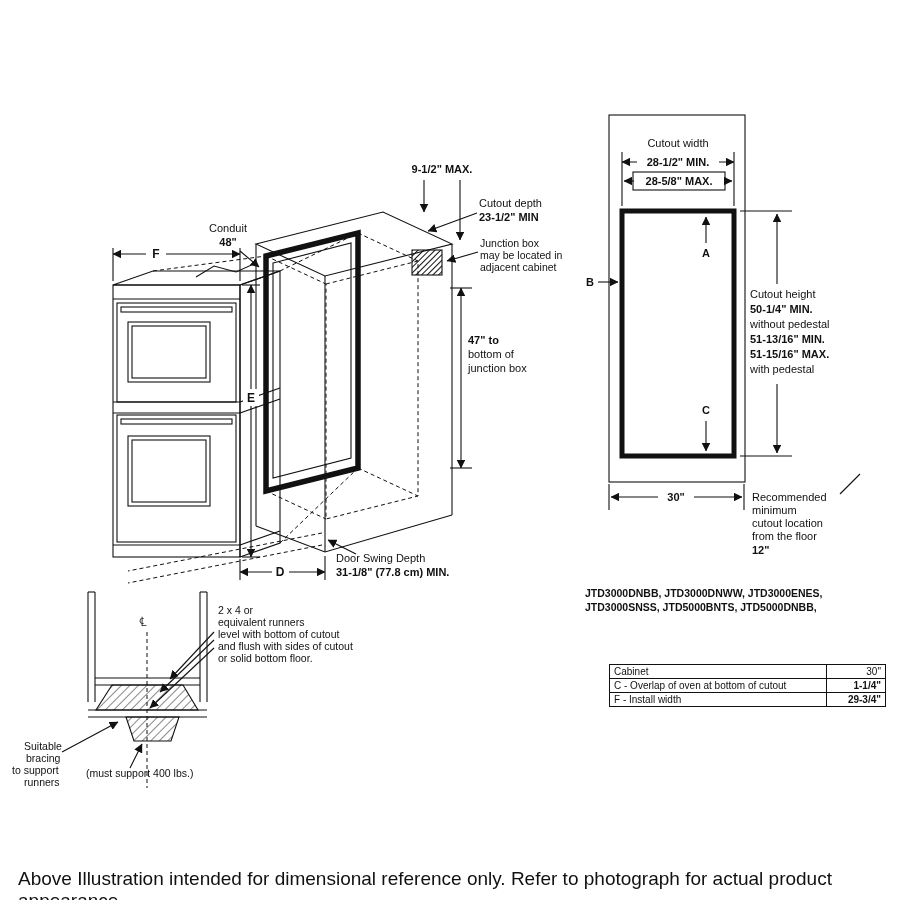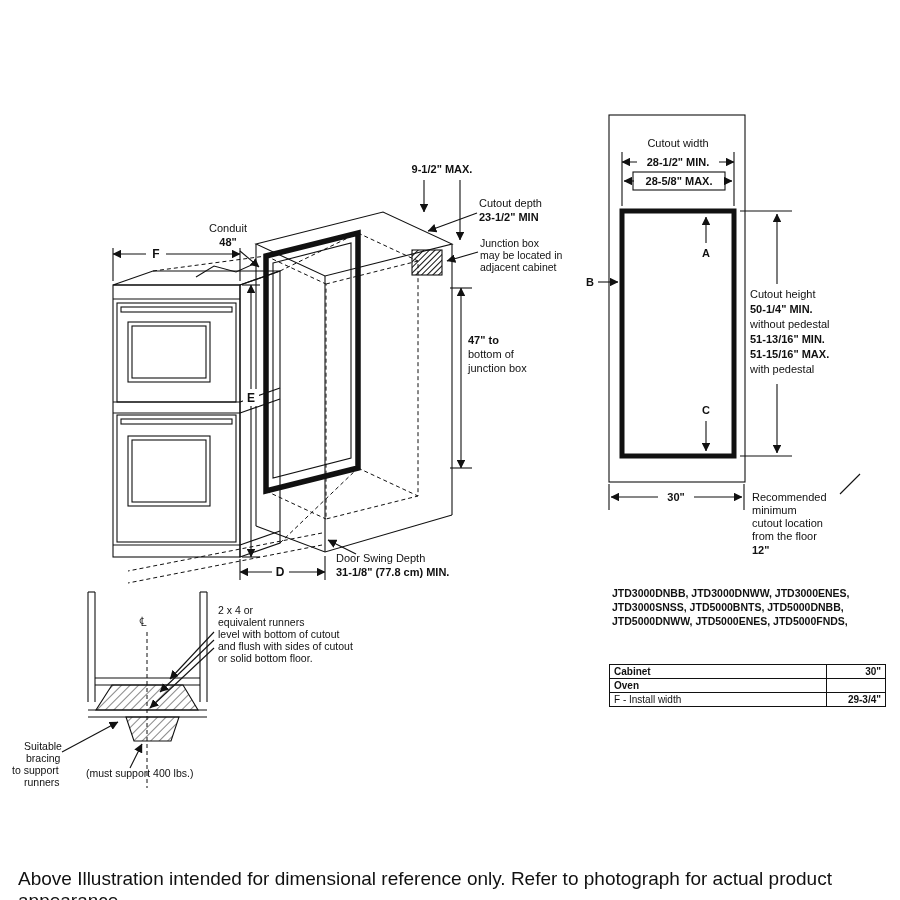--- a/index.html
+++ b/index.html
@@ -8,26 +8,26 @@
   .page{position:absolute;inset:0;background:#fff}
   svg{position:absolute;left:0;top:0}
   .ln{fill:none;stroke:#111;stroke-width:1.1}
   .dsh{stroke-dasharray:4 3;stroke-width:1}
   svg text{fill:#111;font-family:"Liberation Sans", sans-serif}
   .t{font-size:11px}
   .tb{font-size:11px;font-weight:bold}
   .ts{font-size:10.5px}
   .dl{font-size:12px;font-weight:bold}
   .cl{font-size:13px}
-  .models{position:absolute;left:612px;top:586px;font-size:10.5px;font-weight:bold;
+  .models{position:absolute;left:585px;top:586px;font-size:10.5px;font-weight:bold;
           line-height:14px;white-space:nowrap}
   .spec{position:absolute;left:609px;top:664px;width:277px;border-collapse:collapse}
   .spec td{border:1px solid #111;padding:0 4px;height:13px;font-size:10px}
   .spec .val{width:50px;text-align:right;font-weight:bold}
-  .spec tr.hdr td{font-weight:bold}
+  .spec tr.hdr td{font-weight:normal}
   .footer{position:absolute;left:18px;top:868px;font-size:19px}
 </style>
 </head>
 <body>
 
 <div class="page">
 
 <svg width="900" height="860" viewBox="0 0 900 860">
   <defs>
     <marker id="ar" viewBox="0 0 10 10" refX="9.5" refY="5" markerWidth="8" markerHeight="8" orient="auto-start-reverse">
@@ -205,32 +205,31 @@
     <text x="752" y="514" class="t">minimum</text>
     <text x="752" y="527" class="t">cutout location</text>
     <text x="752" y="540" class="t">from the floor</text>
     <text x="752" y="554" class="tb">12"</text>
   </g>
 </svg>
 
 <div class="models">
   <div>JTD3000DNBB, JTD3000DNWW, JTD3000ENES,</div>
   <div>JTD3000SNSS, JTD5000BNTS, JTD5000DNBB,</div>
-  <div>JTD5000DNWW, JTD5000ENES, JTD5000FNDS,</div>
 </div>
 
 <table class="spec">
   <tbody>
     <tr class="hdr">
       <td class="lbl">Cabinet</td>
       <td class="val">30"</td>
     </tr>
-    <tr class="hdr">
-      <td class="lbl">Oven</td>
-      <td class="val"></td>
+    <tr>
+      <td class="lbl">C - Overlap of oven at bottom of cutout</td>
+      <td class="val">1-1/4"</td>
     </tr>
     <tr>
       <td class="lbl">F - Install width</td>
       <td class="val">29-3/4"</td>
     </tr>
   </tbody>
 </table>
 
 <div class="footer">Above Illustration intended for dimensional reference only. Refer to photograph for actual product appearance.</div>
 

